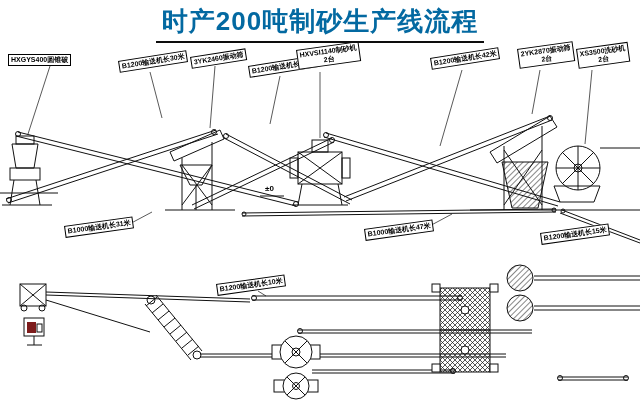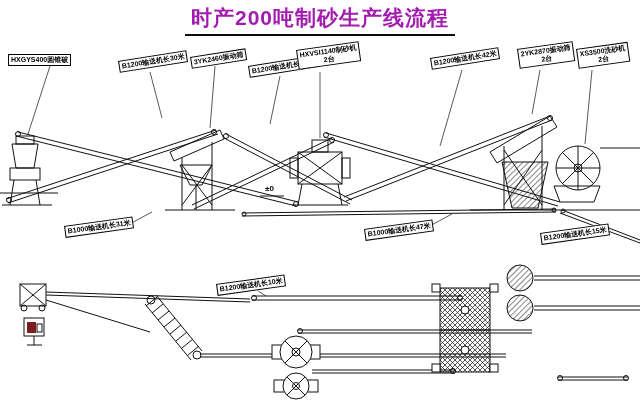--- a/index.html
+++ b/index.html
@@ -3,21 +3,21 @@
 <meta charset="utf-8">
 <style>
   html,body{margin:0;padding:0;background:#fff;}
   .stage{
     position:relative;width:640px;height:411px;background:#ffffff;
     font-family:"Liberation Sans","DejaVu Sans",sans-serif;overflow:hidden;
     border-bottom:2px solid #b9b9b9;
   }
   .title-wrap{position:absolute;top:4px;left:0;right:0;text-align:center;z-index:3;}
   .title-text{
-    display:inline-block;font-size:21px;font-weight:700;color:#a21caf;
+    display:inline-block;font-size:26px;font-weight:700;color:#0369a1;
     letter-spacing:1px;border-bottom:2px solid #0d0d0d;padding:0 6px 2px 6px;
   }
   svg.canvas{position:absolute;left:0;top:0;z-index:1;}
   .lbl{
     position:absolute;border:1px solid #000;background:#fff;color:#000;
     font-size:7px;line-height:8px;font-weight:700;padding:1px 2px;
     white-space:nowrap;text-align:center;z-index:2;transform-origin:left top;
   }
   .lbl span{display:block;}
   .ground-mark{

